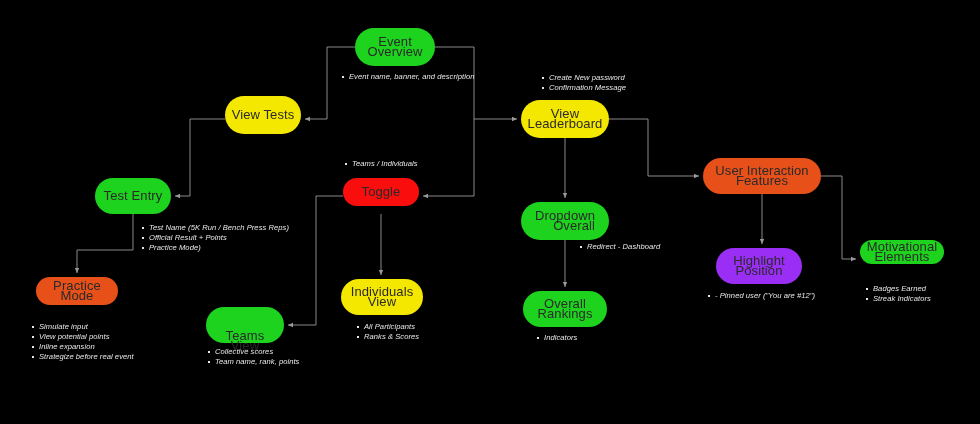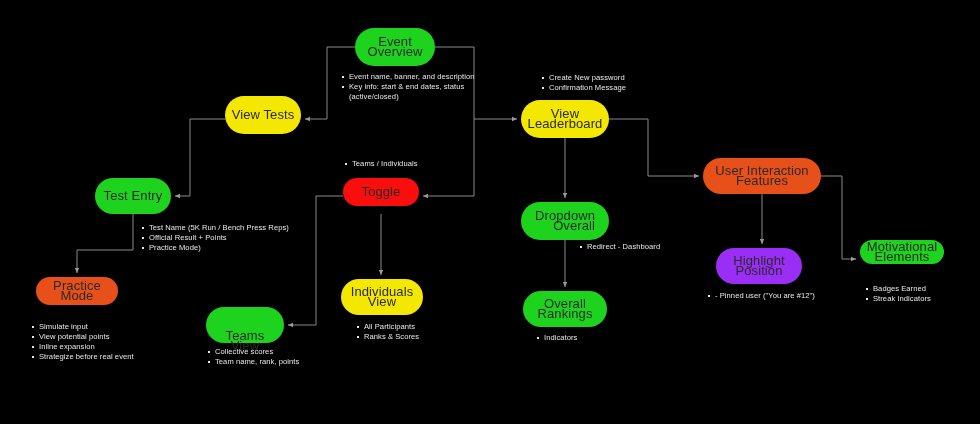--- a/index.html
+++ b/index.html
@@ -48,20 +48,21 @@
     white-space: pre-line;
   }
   .note ul {
     margin: 0;
     padding: 0 0 0 9px;
     list-style: none;
   }
   .note li {
     position: relative;
     margin: 0 0 0.5px 0;
+    font-style: italic;
   }
   .note li::before {
     content: "";
     position: absolute;
     left: -7px;
     top: 4px;
     width: 2px;
     height: 2px;
     background: #e8e8e8;
   }
@@ -130,21 +131,21 @@
       </div>
       <div class="node" style="left: 716px; top: 248px; width: 86px; height: 36px; background: rgb(154, 46, 245);">
         <span style="white-space: pre-line;">Highlight Position</span>
       </div>
       <div class="node" style="left: 860px; top: 240px; width: 84px; height: 24px; background: rgb(29, 211, 29);">
         <span style="white-space: pre-line;">Motivational
 Elements</span>
       </div>
     </div>
   <div id="note-layer">
-      <div class="note" style="left: 340px; top: 72px; width: 160px;"><ul><li>Event name, banner, and description</li><li>Key info: start &amp; end dates, status (active/closed)</li></ul></div>
+      <div class="note" style="left: 340px; top: 72px; width: 160px;"><ul><li>Event name, banner, and description</li></ul></div>
       <div class="note" style="left: 540px; top: 73px; width: 180px;"><ul><li>Create New password</li><li>Confirmation Message</li></ul></div>
       <div class="note" style="left: 140px; top: 223px; width: 150px;"><ul><li>Test Name (5K Run / Bench Press Reps)</li><li>Official Result + Points</li><li>Practice Mode)</li></ul></div>
       <div class="note" style="left: 343px; top: 159px; width: 150px;"><ul><li>Teams / Individuals</li></ul></div>
       <div class="note" style="left: 578px; top: 242px; width: 150px;"><ul><li>Redirect - Dashboard</li></ul></div>
       <div class="note" style="left: 30px; top: 322px; width: 170px;"><ul><li>Simulate input</li><li>View potential points</li><li>Inline expansion</li><li>Strategize before real event</li></ul></div>
       <div class="note" style="left: 206px; top: 347px; width: 160px;"><ul><li>Collective scores</li><li>Team name, rank, points</li></ul></div>
       <div class="note" style="left: 355px; top: 322px; width: 140px;"><ul><li>All Participants</li><li>Ranks &amp; Scores</li></ul></div>
       <div class="note" style="left: 535px; top: 333px; width: 140px;"><ul><li>Indicators</li></ul></div>
       <div class="note" style="left: 706px; top: 291px; width: 170px;"><ul><li>- Pinned user ("You are #12")</li></ul></div>
       <div class="note" style="left: 864px; top: 284px; width: 120px;"><ul><li>Badges Earned</li><li>Streak Indicators</li></ul></div>

